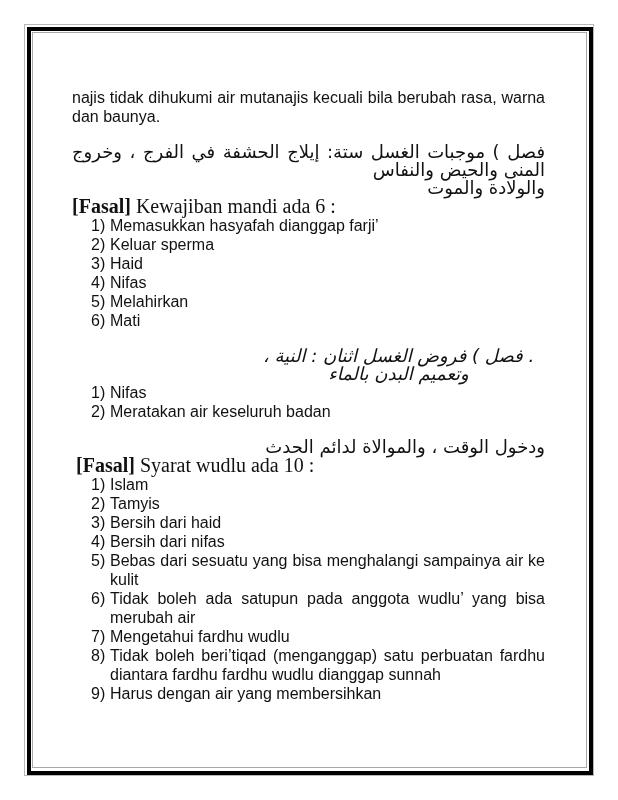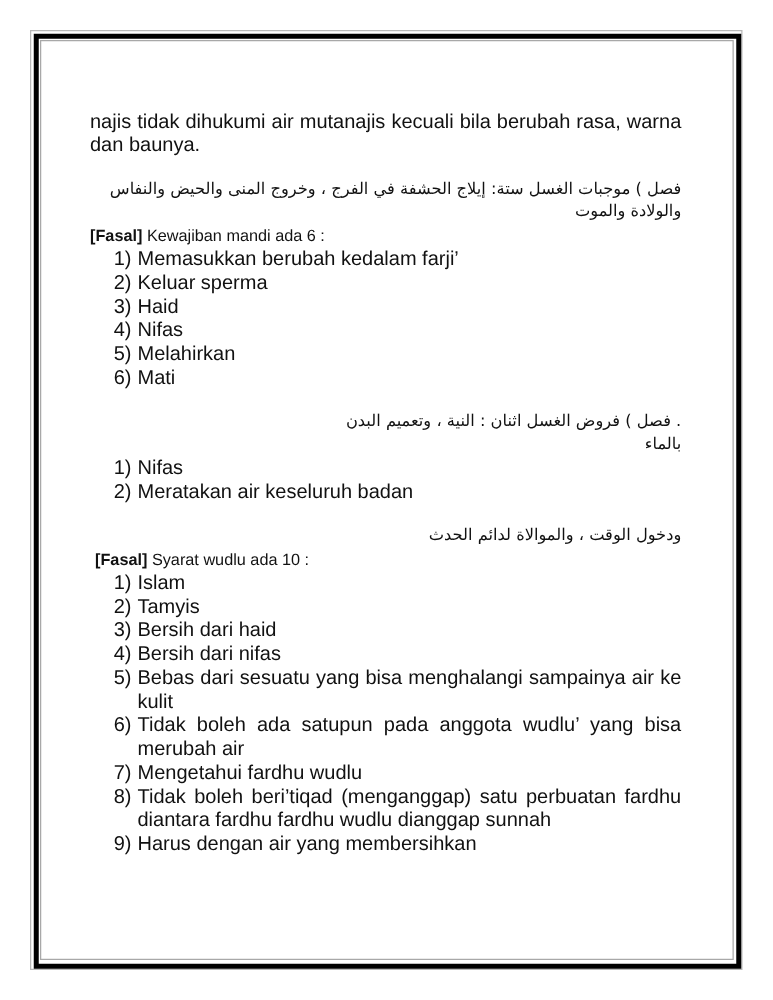--- a/index.html
+++ b/index.html
@@ -6,25 +6,25 @@
   body { width: 618px; height: 800px; position: relative; overflow: hidden;
          font-family: "Liberation Sans", sans-serif; color: #111; }
   .frame-outer { position: absolute; left: 24px; top: 24px; width: 570px; height: 752px;
                  border: 1px solid #b8b8b8; box-sizing: border-box; }
   .frame-black { position: absolute; left: 27px; top: 27px; width: 566px; height: 748px;
                  border: 4px solid #000; box-sizing: border-box; }
   .frame-inner { position: absolute; left: 32px; top: 32px; width: 555px; height: 736px;
                  border: 1px solid #a8a8a8; box-sizing: border-box; }
   .content { position: absolute; left: 72px; top: 88px; width: 473px; }
   .p { font-size: 16px; line-height: 19px; margin: 0; text-align: justify; }
-  .arabic { direction: rtl; font-family: "DejaVu Sans", sans-serif; font-size: 13px;
+  .arabic { direction: rtl; font-family: "DejaVu Sans", sans-serif; font-size: 18px;
             line-height: 18px; text-align: justify; margin: 0; }
   .arabic.left { direction: rtl; text-align: left; }
   .arabic .ln { display: block; }
-  .heading { font-size: 13px; line-height: 19px; margin: 0; }
+  .heading { font-size: 20px; line-height: 19px; margin: 0; font-family: Liberation Serif, serif; }
   .heading b { font-weight: bold; }
   .heading.indent { padding-left: 4px; }
   ol.items { list-style: none; margin: 0; padding: 0; }
   ol.items li { font-size: 16px; line-height: 19px; display: flex; }
   ol.items li .num { width: 38px; box-sizing: border-box; padding-left: 19px; flex: none; }
   ol.items li .txt { flex: 1; text-align: justify; }
   .gap-a { height: 17px; }
   .gap-b { height: 17px; }
 </style>
 </head>
@@ -41,21 +41,21 @@
 
   <div>
     <p class="arabic">
       <span class="ln">فصل ) موجبات الغسل ستة: إيلاج الحشفة في الفرج ، وخروج المنى والحيض والنفاس</span>
       <span class="ln">والولادة والموت</span>
     </p>
     <p class="heading"><b>[Fasal]</b><span> Kewajiban mandi ada 6 :</span></p>
     <ol class="items">
       <li>
           <span class="num">1)</span>
-          <span class="txt">Memasukkan berubah kedalam farji’</span>
+          <span class="txt">Memasukkan hasyafah dianggap farji’</span>
         </li>
       <li>
           <span class="num">2)</span>
           <span class="txt">Keluar sperma</span>
         </li>
       <li>
           <span class="num">3)</span>
           <span class="txt">Haid</span>
         </li>
       <li>
@@ -70,21 +70,21 @@
           <span class="num">6)</span>
           <span class="txt">Mati</span>
         </li>
     </ol>
   </div>
 
   <div class="gap-b"></div>
 
   <div>
     <p class="arabic left">
-      <span class="ln" style="direction:rtl; text-align:right; padding-left:0; width:293px;">. فصل ) فروض الغسل اثنان : النية ، وتعميم البدن بالماء</span>
+      <span class="ln" style="direction:rtl; text-align:center; padding-left:0; width:293px;font-style:italic;">. فصل ) فروض الغسل اثنان : النية ، وتعميم البدن بالماء</span>
     </p>
     <ol class="items">
       <li>
           <span class="num">1)</span>
           <span class="txt">Nifas</span>
         </li>
       <li>
           <span class="num">2)</span>
           <span class="txt">Meratakan air keseluruh badan</span>
         </li>

